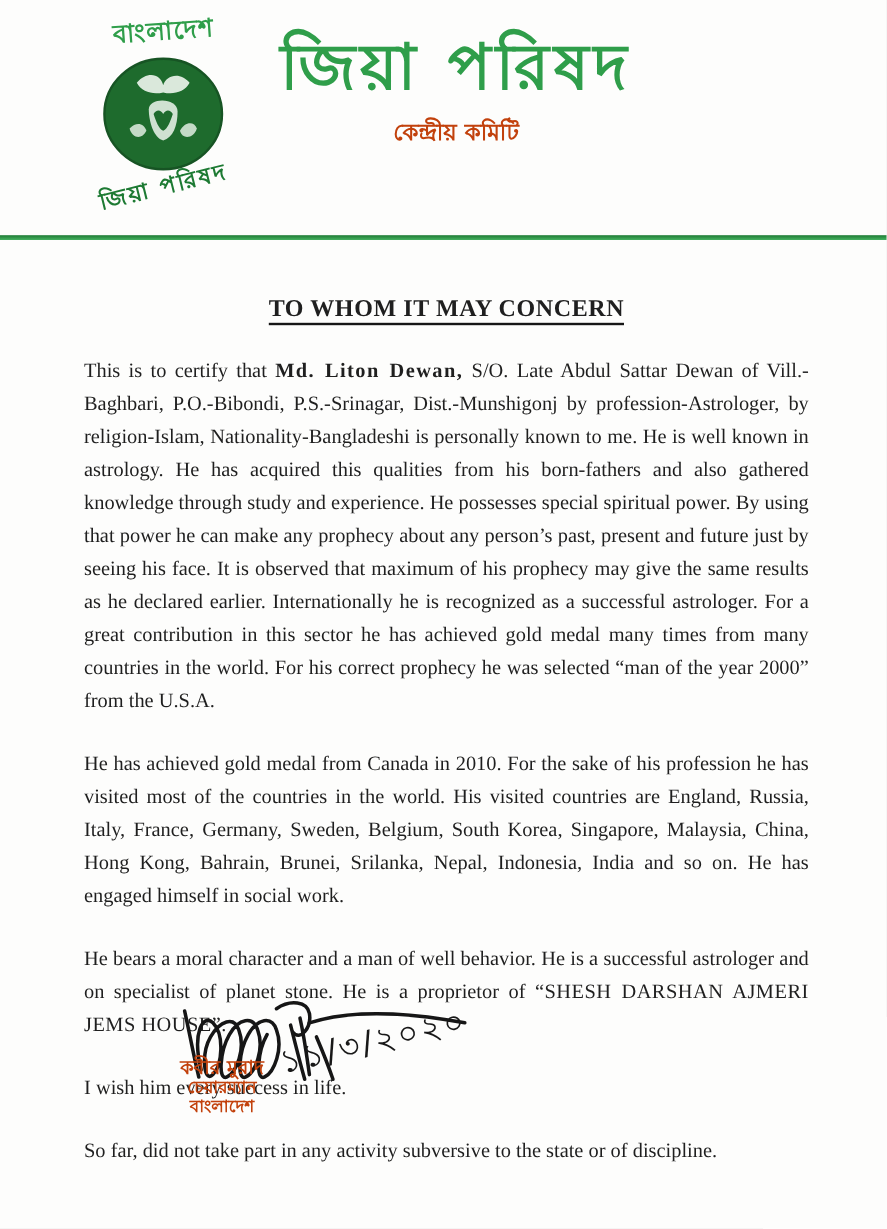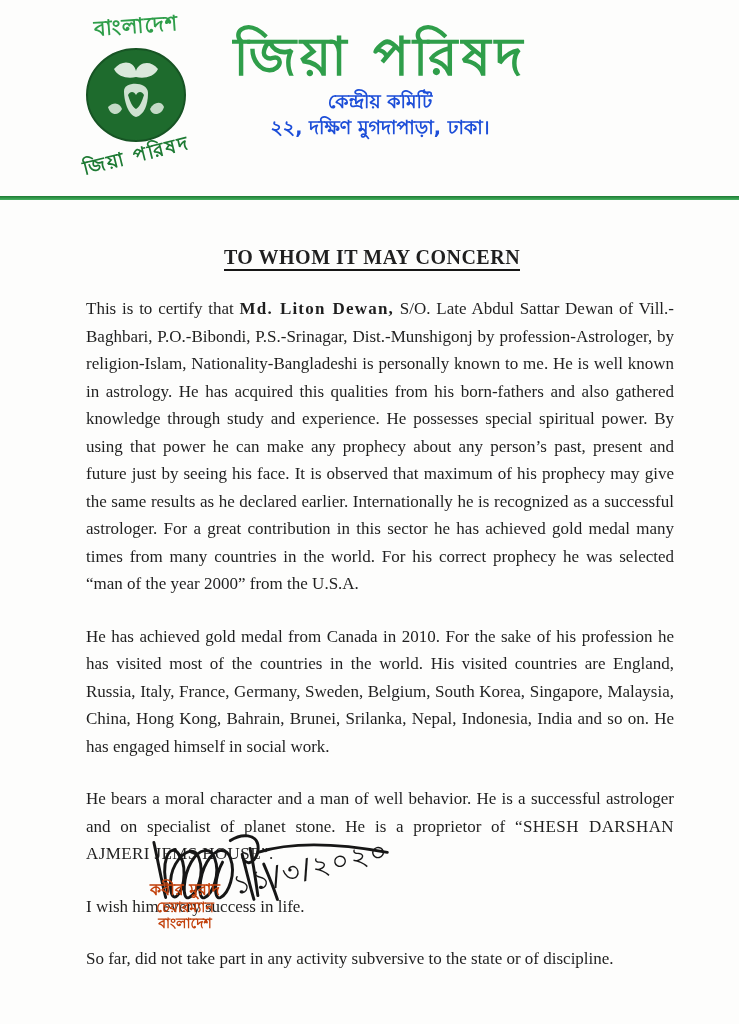--- a/index.html
+++ b/index.html
@@ -17,29 +17,29 @@
         font-family:"DejaVu Sans", sans-serif;}
   .logo-stamp{display:inline-block;color:#2f9e4a;font-weight:bold;font-size:21px;
         transform:rotate(-4deg);letter-spacing:1px;}
   .logo-emblem{margin-top:2px;}
   .logo-curved{display:inline-block;color:#1d7a33;font-weight:bold;font-size:19px;
         transform:rotate(-14deg);margin-top:-10px;letter-spacing:2px;}
   .head-center{position:absolute;left:195px;top:26px;width:370px;text-align:center;
         font-family:"DejaVu Sans", sans-serif;}
   .head-title{font-size:53px;font-weight:bold;color:#2f9e4a;line-height:62px;
         letter-spacing:4px;}
-  .head-sub{color:#1d4ed8;font-weight:bold;font-size:19px;line-height:26px;}
+  .head-sub{margin-top:10px;color:#c2410c;font-weight:bold;font-size:19px;line-height:26px;}
   .rule{position:absolute;top:196px;left:0;width:739px;height:4px;
         background:linear-gradient(#1d7a33,#46b261);}
   
   .letter{position:absolute;top:246px;left:70px;width:604px;}
   .heading{text-align:center;margin:0 0 26px 0;font-size:20px;font-weight:bold;
         letter-spacing:0.5px;}
   .heading span{border-bottom:2.5px solid #161616;padding-bottom:1px;}
-  .letter p{margin:0 0 25px 16px;font-size:17px;line-height:27.5px;text-align:justify;}
+  .letter p{margin:0 0 25px 0;font-size:17px;line-height:27.5px;text-align:justify;}
   .certify-name{font-weight:600;letter-spacing:1.2px;}
   .shop-name{letter-spacing:0.4px;}
   
   .sig-area{position:absolute;left:60px;top:826px;width:460px;height:190px;}
   .scribble{position:absolute;left:88px;top:4px;}
   .sig-date{position:absolute;left:172px;top:22px;width:150px;
         font-family:"DejaVu Sans", sans-serif;
         font-size:27px;color:#181818;transform:rotate(-13deg);letter-spacing:2px;
         white-space:nowrap;}
   .sig-block{position:absolute;left:0;top:56px;width:250px;text-align:center;
@@ -65,21 +65,20 @@
         <path d="M66 62 C70 54 78 54 80 60 C78 68 68 70 66 62 Z" fill="#eef6ee" opacity="0.8"></path>
       </svg>
     </div>
     <div class="logo-curved">জিয়া পরিষদ</div>
   </div>
 
   <div class="head-center">
     <div class="head-title">জিয়া পরিষদ</div>
     <div class="head-sub">
       <div>কেন্দ্রীয় কমিটি</div>
-      <div>২২, দক্ষিণ মুগদাপাড়া, ঢাকা।</div>
     </div>
   </div>
 
   <div class="rule"></div>
 
   <div class="letter">
     <h1 class="heading">
       <span>TO WHOM IT MAY CONCERN</span>
     </h1>
 

